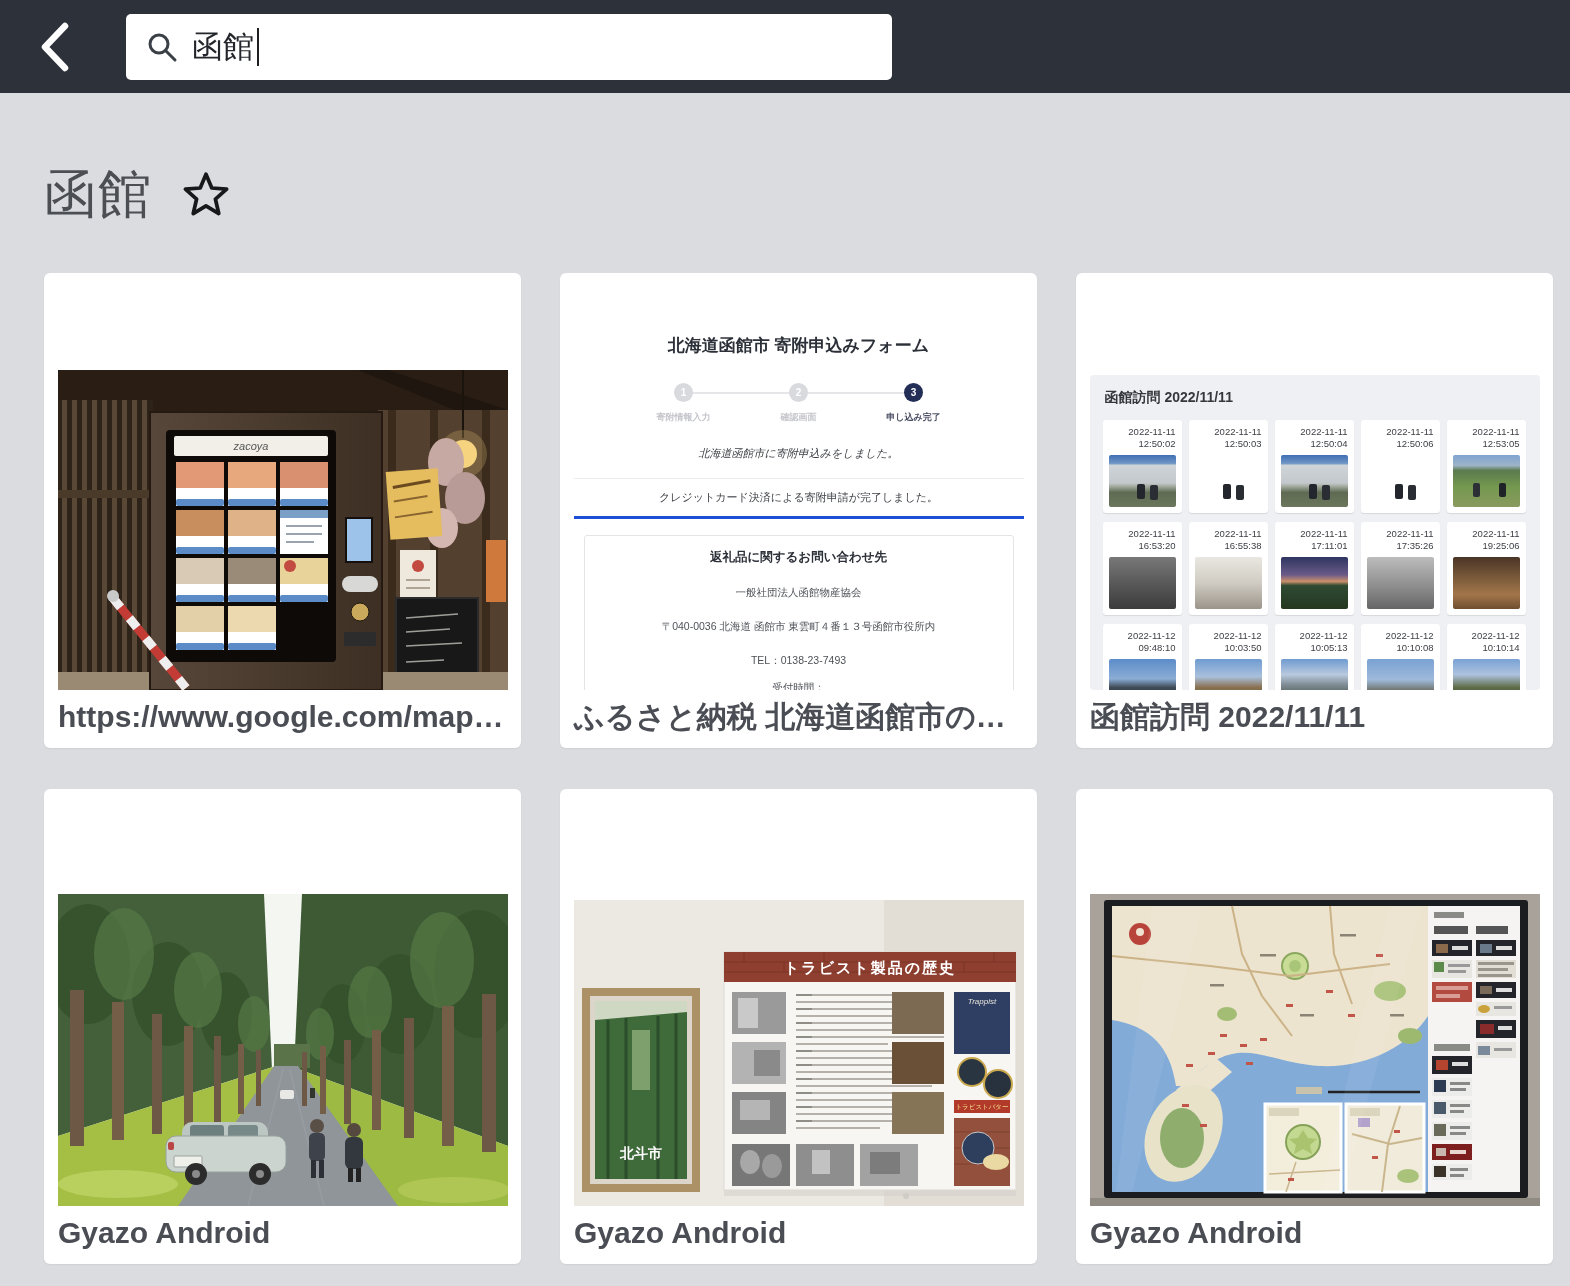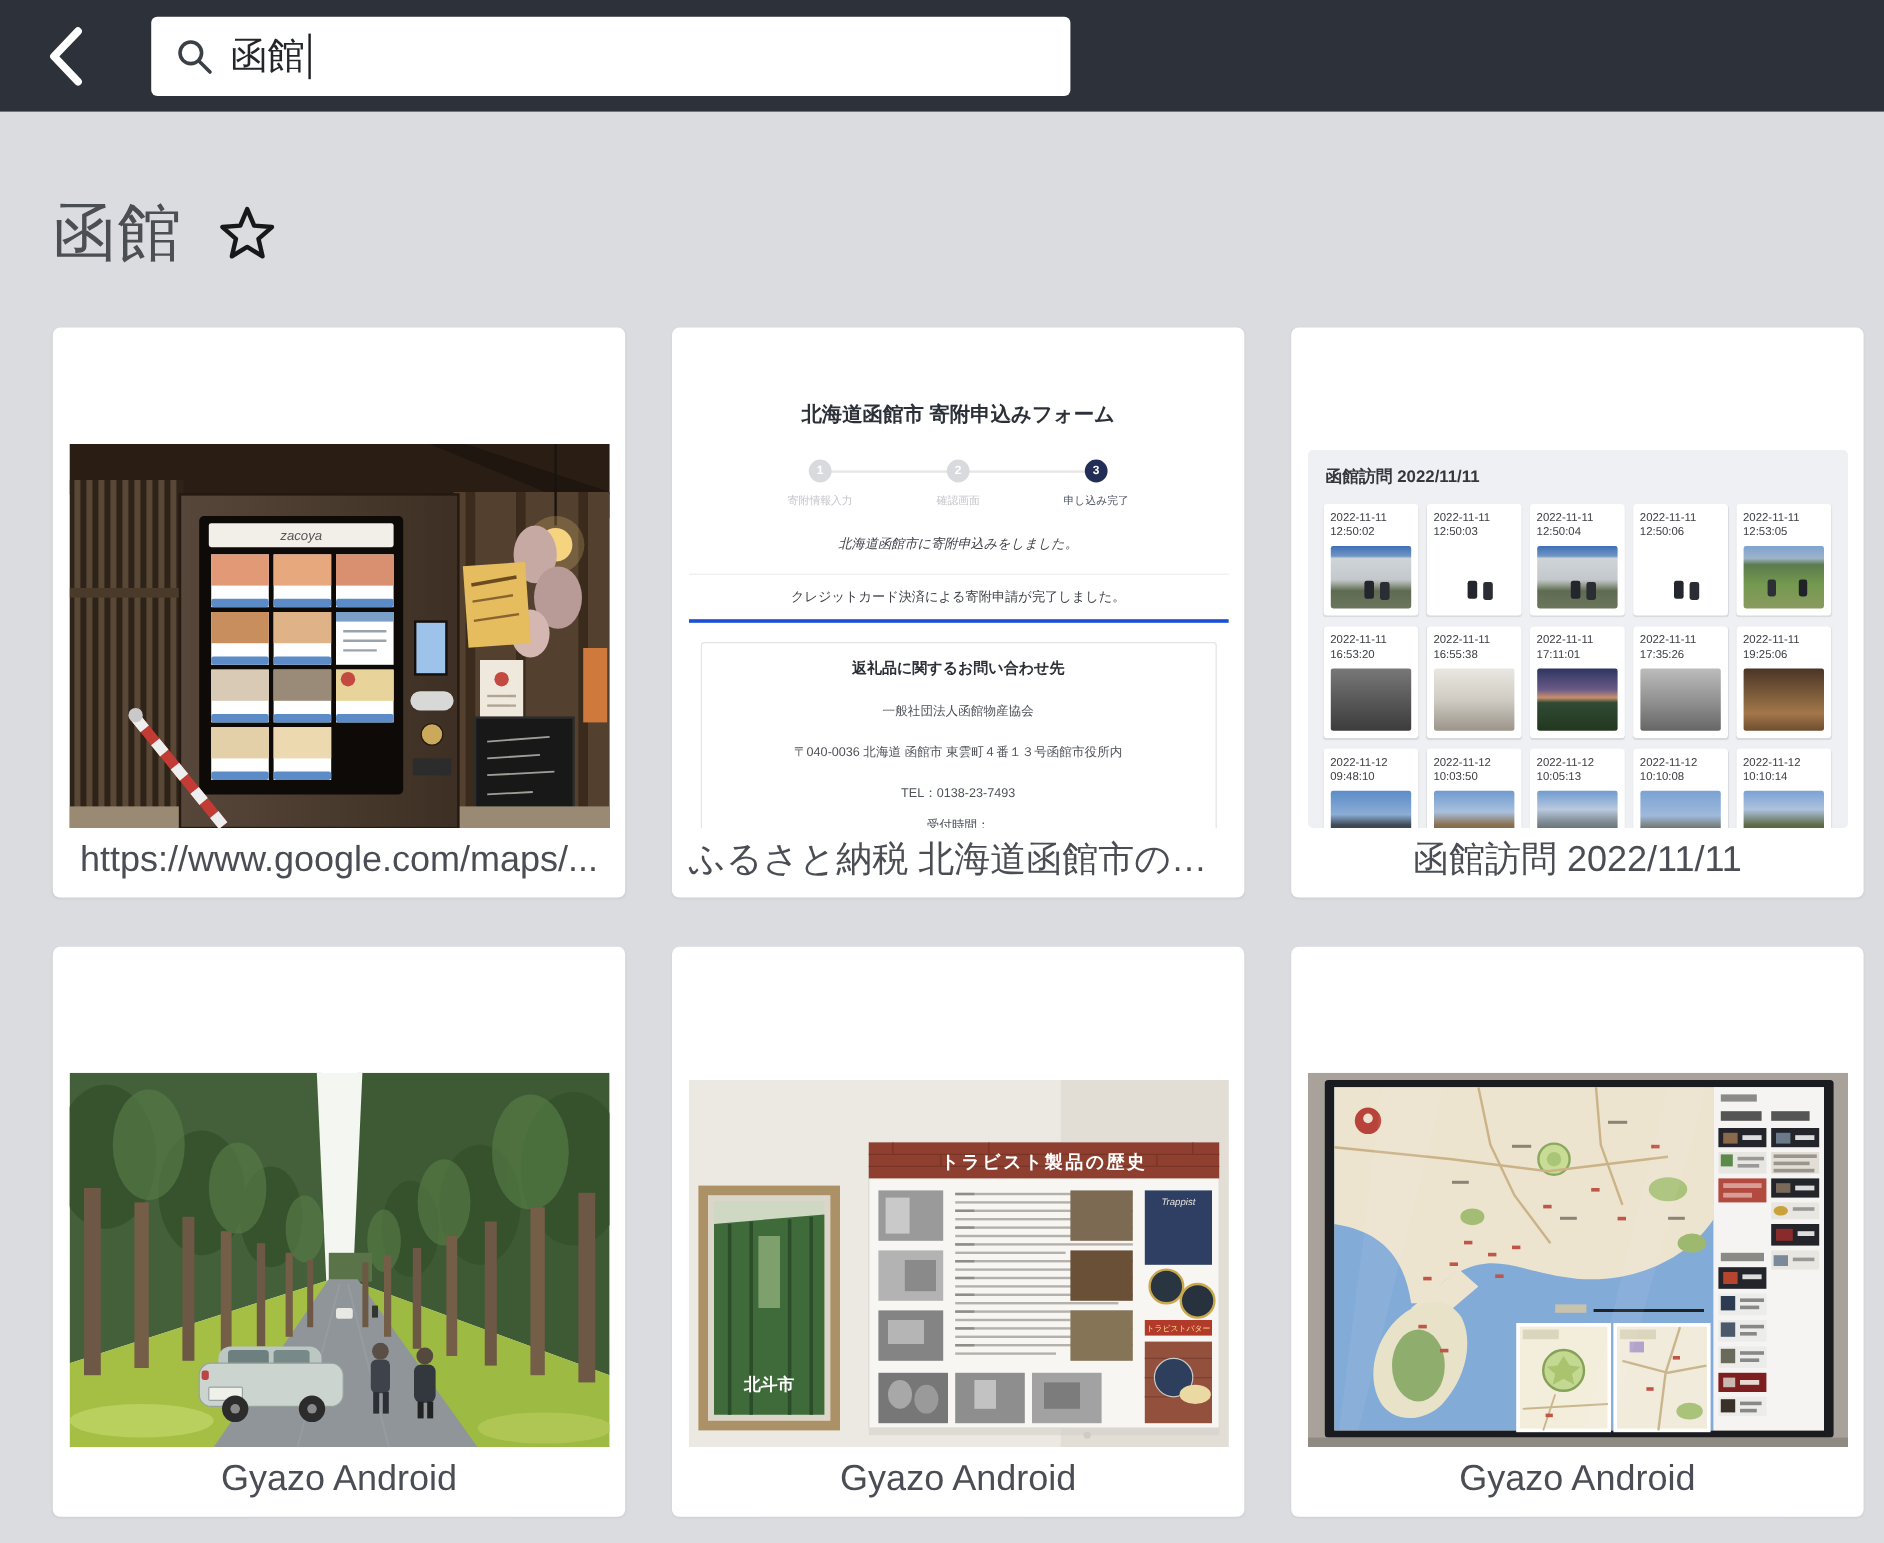--- a/index.html
+++ b/index.html
@@ -16,45 +16,45 @@
   .search-text{font-size:31px;color:#23262b;margin-left:14px;}
   .caret{width:2px;height:38px;background:#1c1e22;margin-left:3px;}
   
   .title-row{display:flex;align-items:center;margin:70px 0 0 44px;height:64px;}
   .page-title{font-size:53px;color:#4b4e53;letter-spacing:1px;}
   .star-btn{margin-left:30px;background:none;border:none;padding:0;cursor:pointer;display:flex;align-items:center;}
   
   .grid{display:grid;grid-template-columns:repeat(3,477px);column-gap:39px;row-gap:41px;margin:46px 0 0 44px;}
   .card{background:#ffffff;border-radius:6px;height:475px;display:flex;flex-direction:column;overflow:hidden;cursor:pointer;box-shadow:0 1px 2px rgba(0,0,0,.06);}
   .imgarea{flex:1 1 auto;display:flex;align-items:flex-end;justify-content:center;overflow:hidden;padding:0 13px;}
-  .caption{flex:0 0 58px;line-height:54px;text-align:center;font-size:30px;color:#4a4e54;padding:0 14px;white-space:nowrap;overflow:hidden;text-overflow:ellipsis;}
+  .caption{flex:0 0 58px;line-height:54px;text-align:left;font-size:30px;color:#4a4e54;padding:0 14px;white-space:nowrap;overflow:hidden;text-overflow:ellipsis;font-weight:bold;}
   svg text{font-family:"Liberation Sans", sans-serif;}
   
   .form-shot{width:450px;height:388px;background:#fff;box-sizing:border-box;padding-top:32px;text-align:center;overflow:hidden;}
   .f-title{font-size:17px;font-weight:bold;color:#2c3038;}
   .stepper{position:relative;width:310px;margin:26px auto 0;height:48px;}
   .sline{position:absolute;top:9px;left:40px;right:40px;height:2px;background:#e6e6e8;}
   .step{position:absolute;top:0;width:92px;}
   .step.s1{left:-6px;} .step.s2{left:109px;} .step.s3{left:224px;}
   .dot{position:relative;width:19px;height:19px;border-radius:50%;background:#d9dade;color:#fff;font-size:10px;line-height:19px;margin:0 auto;font-weight:bold;}
   .dot.active{background:#232e57;}
-  .slabel{margin-top:9px;font-size:9px;color:#c4c5cb;}
+  .slabel{margin-top:9px;font-size:9px;color:#c4c5cb;font-weight:bold;}
   .slabel.active{color:#4a4f63;}
   .f-h2{margin-top:28px;font-size:16px;font-weight:bold;color:#2c3038;}
   .f-sub{margin-top:15px;font-size:11px;color:#3c3f45;font-style:italic;}
   .f-note{margin-top:17px;border-top:1px solid #ededef;border-bottom:3px solid #1d4ed8;padding:11px 0;font-size:11px;color:#3c3f45;}
   .f-box{margin:16px 10px 0;border:1px solid #e4e4e6;border-radius:3px;text-align:center;padding:13px 16px;}
   .f-box-title{font-size:12.5px;font-weight:bold;color:#2c3038;}
   .f-line{font-size:10.5px;color:#4e5258;margin-top:20px;}
   .f-line.gap{margin-top:13px;}
   
   .coll-shot{width:450px;height:315px;background:#eff0f3;border-radius:4px;box-sizing:border-box;padding:14px 13px 0;overflow:hidden;}
   .coll-title{font-size:14px;font-weight:bold;color:#35373c;margin:0 0 13px 2px;}
   .coll-grid{display:grid;grid-template-columns:repeat(5,79px);gap:9px 7px;}
-  .thumb{background:#fff;border-radius:3px;padding:6px;box-shadow:0 1px 1px rgba(0,0,0,.10);box-sizing:border-box;}
+  .thumb{background:#fff;border-radius:3px;padding:6px;box-shadow:0 1px 1px rgba(0,0,0,.10);box-sizing:border-box;text-align:right;}
   .t-date,.t-time{font-size:9.5px;color:#3e4045;line-height:12px;white-space:nowrap;}
   .t-img{margin-top:5px;width:67px;height:52px;border-radius:2px;position:relative;overflow:hidden;}
   .t-skywall{background:linear-gradient(180deg,#3f6fb5 0%,#6e95c4 16%,#ced4d7 20%,#c2c8cc 54%,#b0b6ae 58%,#5e6b52 72%,#6b765c 100%);}
   .t-skywall2{background:linear-gradient(180deg,#4374ba 0%,#7a9cc8 17%,#d4d9db 21%,#bcc2c6 55%,#a8ae a6 58%,#5e6b52 72%,#68735a 100%);}
   .t-skywall::after,.t-skywall2::after{content:"";position:absolute;left:42%;bottom:16%;width:8px;height:15px;background:#23262c;border-radius:2px;box-shadow:13px 1px 0 0 #2a2d33;}
   .t-field{background:linear-gradient(180deg,#7fa3d0 0%,#9db3c8 20%,#5c7a4e 30%,#74994f 62%,#8a9a60 100%);}
   .t-field::after{content:"";position:absolute;left:30%;bottom:20%;width:7px;height:14px;background:#2c3036;border-radius:2px;box-shadow:26px 0 0 0 #1f2226;}
   .t-indoor-dark{background:linear-gradient(180deg,#787878,#565656 55%,#3c3c3c);}
   .t-indoor-light{background:linear-gradient(180deg,#e9e7e1,#d0ccc3 50%,#9b948a);}
   .t-dusk{background:linear-gradient(180deg,#2e3560 0%,#6a5a88 34%,#c98f6a 47%,#2f4a33 55%,#24371f 100%);}

